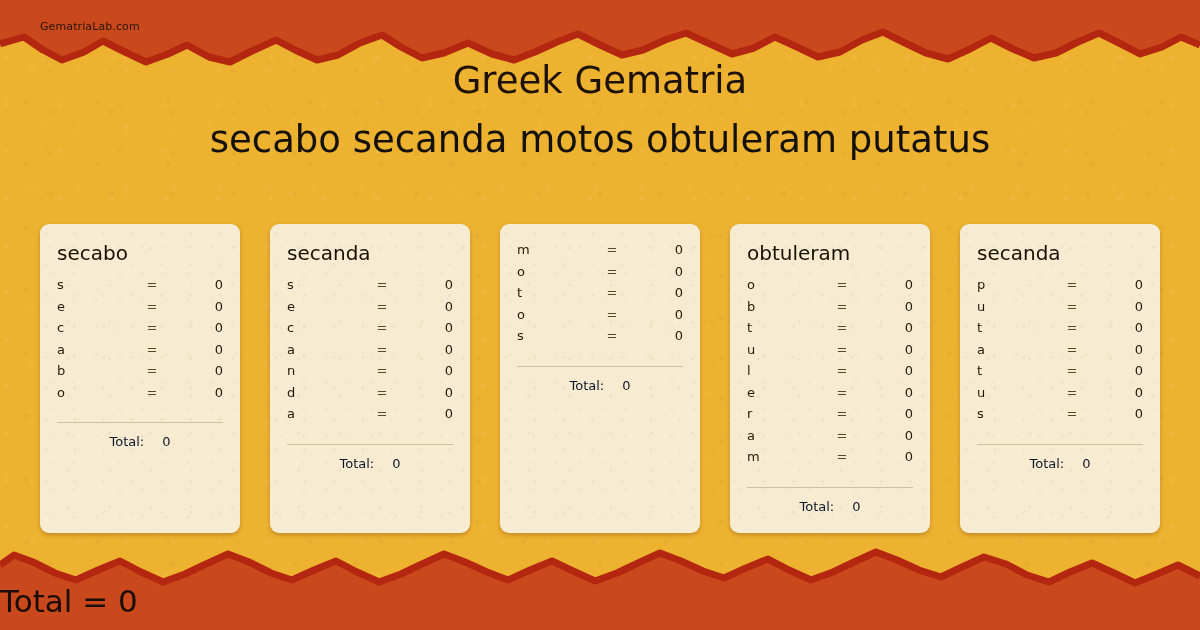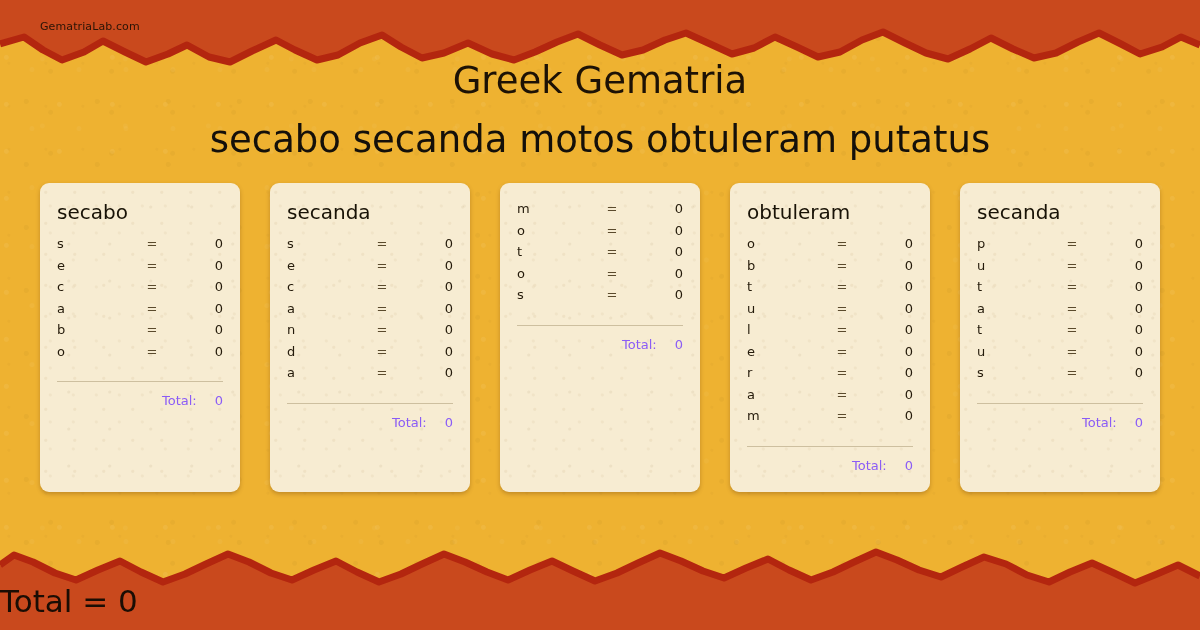--- a/index.html
+++ b/index.html
@@ -160,20 +160,21 @@
   .card {
     width: 200px;
     background: #f7ecd2;
     border-radius: 9px;
     padding: 18px 17px 2px 17px;
     box-shadow: 0 2px 4px rgba(90,45,10,.30);
     display: flex;
     flex-direction: column;
     position: relative;
     overflow: hidden;
+    margin-top: 41px;
   }
   .card-tex {
     position: absolute; inset: 0;
     opacity: .45;
     pointer-events: none;
     background-image:
       radial-gradient(circle at 20% 30%, rgba(190,160,110,.30) 0 1px, transparent 2px),
       radial-gradient(circle at 70% 65%, rgba(160,130,80,.22) 0 1px, transparent 2px),
       radial-gradient(circle at 45% 85%, rgba(200,175,130,.28) 0 1px, transparent 2px);
     background-size: 29px 31px, 41px 37px, 23px 27px;
@@ -200,24 +201,24 @@
   .row .val    { flex: 1 1 auto; text-align: right; }
 
   .spacer { flex: 1 1 auto; min-height: 8px; }
   .divider {
     height: 1px;
     background: #cdbf9f;
     margin: 8px 0 0 0;
   }
   .total-row {
     display: flex;
-    justify-content: flex-end;
+    justify-content: center;
     align-items: baseline;
     font-size: 13px;
-    color: #8b5cf6;
+    color: #0f172a;
     padding-top: 11px;
     gap: 18px;
   }
 
   
   .card { min-height: 309px; }
 </style>
 </head>
 <body>
 

